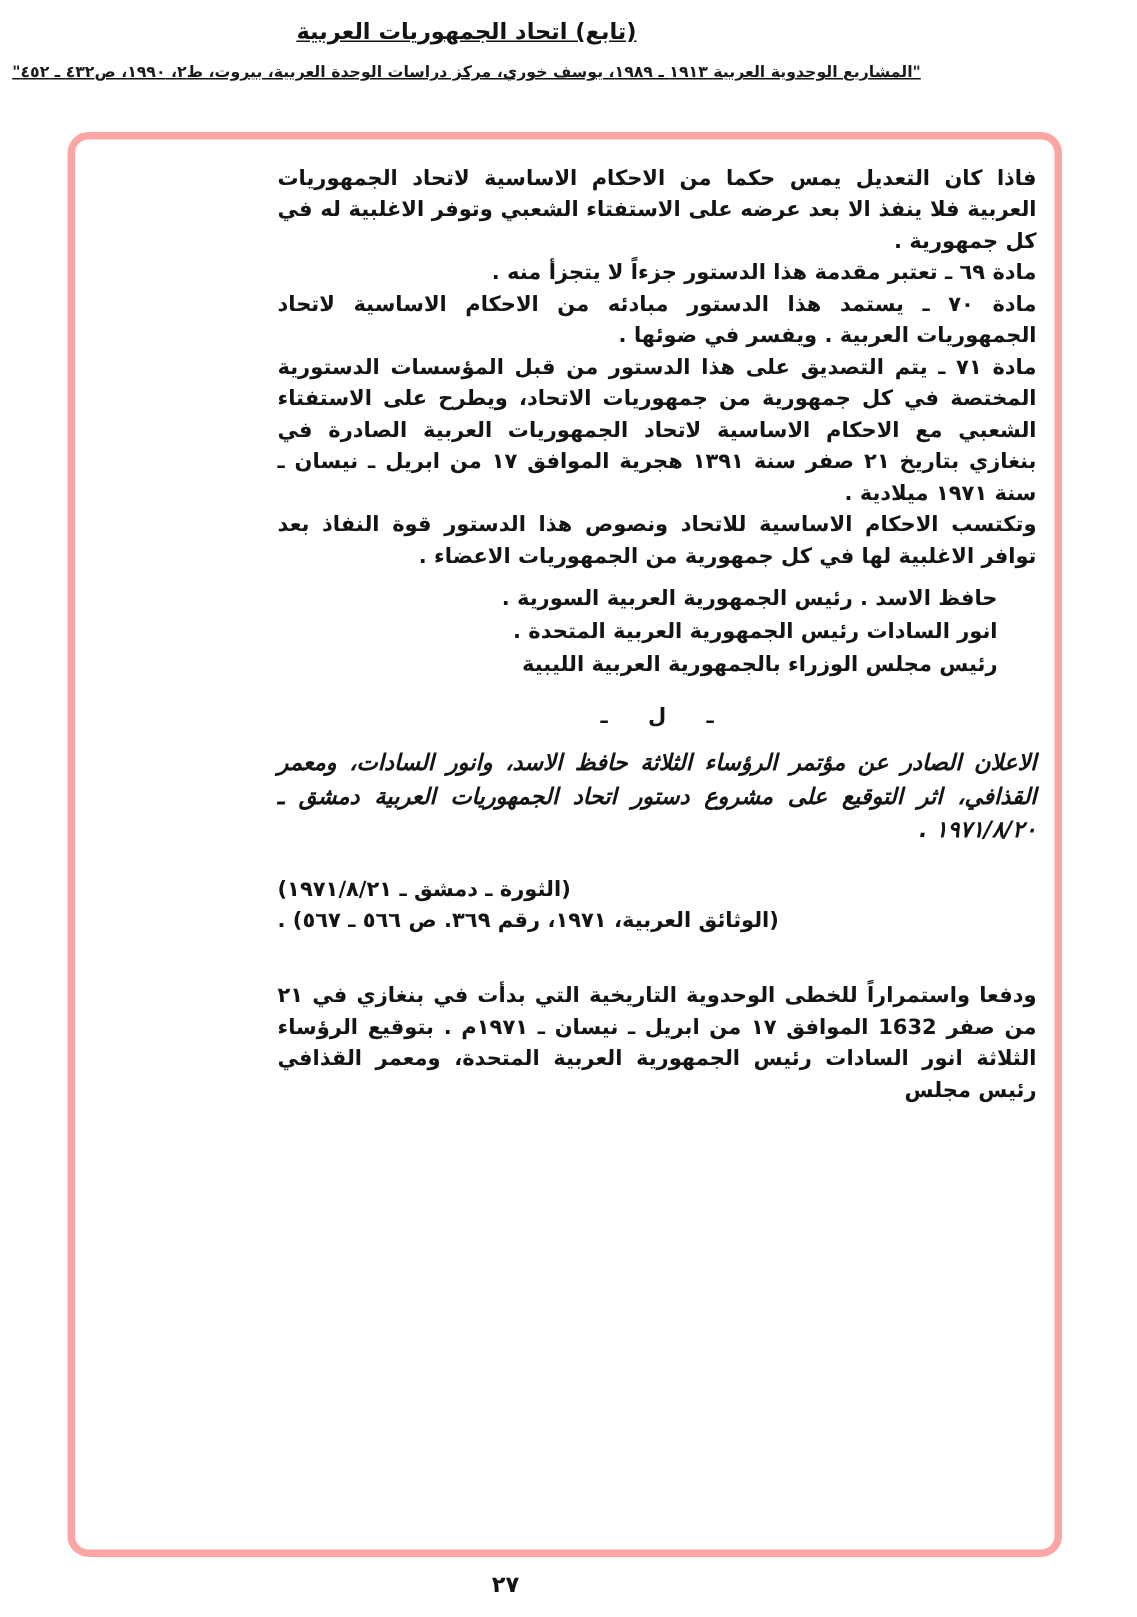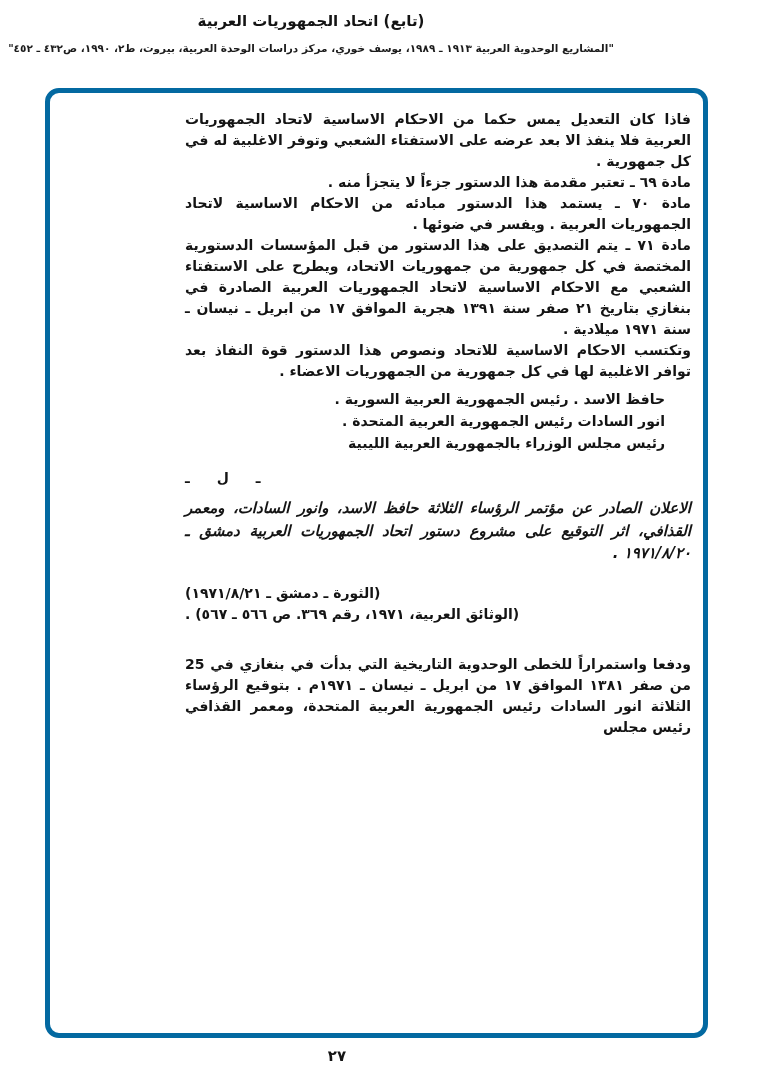--- a/index.html
+++ b/index.html
@@ -6,47 +6,47 @@
   body {
     width: 758px; height: 1078px;
     background: #ffffff;
     color: #141414;
     font-family: "DejaVu Sans", sans-serif;
     position: relative;
     overflow: hidden;
   }
   .page { position: relative; width: 758px; height: 1078px; }
 
-  .page-header { position: absolute; top: 12px; left: 0; width: 622px; text-align: center; direction: rtl; }
+  .page-header { position: absolute; top: 12px; left: 0; width: 622px; text-align: center; direction: rtl; text-decoration: underline; }
   .header-title { font-size: 15px; font-weight: bold; letter-spacing: 0.2px; }
   .header-citation { font-size: 10.5px; font-weight: bold; margin-top: 12px; color: #1b1b1b; }
 
   .frame {
     position: absolute; left: 45px; top: 88px;
     width: 663px; height: 950px;
-    border: 5px solid #0369a1;
+    border: 5px solid #fca5a5;
     border-radius: 14px;
     box-sizing: border-box;
     background: #ffffff;
   }
   .text-col {
     direction: rtl;
     box-sizing: border-box;
     width: 100%; height: 100%;
     padding: 16px 12px 0 135px;
     font-size: 14px;
     font-weight: bold;
     line-height: 21px;
     text-align: justify;
   }
   .text-col p { margin: 0; }
   p.body { text-align: justify; }
   p.sig { text-align: right; padding-left: 0; padding-right: 26px; line-height: 22px; }
   p.sig-first { margin-top: 6px; }
-  p.divider { text-align: left; word-spacing: 22px; margin: 14px 0 8px; }
+  p.divider { text-align: center; word-spacing: 22px; margin: 14px 0 8px; }
   p.heading { font-size: 15px; line-height: 22.5px; margin: 0 0 18px; font-style: italic; }
   p.ref { text-align: left; line-height: 21.5px; }
   p.ref-first { padding-right: 18px; }
   p.ref-last { margin-bottom: 28px; }
 
   .page-footer { position: absolute; top: 1046px; left: 0; width: 674px; text-align: center; }
   .page-number { font-size: 15px; font-weight: bold; }
 </style>
 </head>
 <body>
@@ -65,21 +65,21 @@
       <p class="body">مادة ٧٠ ـ يستمد هذا الدستور مبادئه من الاحكام الاساسية لاتحاد الجمهوريات العربية . ويفسر في ضوئها .</p>
       <p class="body">مادة ٧١ ـ يتم التصديق على هذا الدستور من قبل المؤسسات الدستورية المختصة في كل جمهورية من جمهوريات الاتحاد، ويطرح على الاستفتاء الشعبي مع الاحكام الاساسية لاتحاد الجمهوريات العربية الصادرة في بنغازي بتاريخ ٢١ صفر سنة ١٣٩١ هجرية الموافق ١٧ من ابريل ـ نيسان ـ سنة ١٩٧١ ميلادية .</p>
       <p class="body">وتكتسب الاحكام الاساسية للاتحاد ونصوص هذا الدستور قوة النفاذ بعد توافر الاغلبية لها في كل جمهورية من الجمهوريات الاعضاء .</p>
       <p class="sig sig-first">حافظ الاسد . رئيس الجمهورية العربية السورية .</p>
       <p class="sig">انور السادات رئيس الجمهورية العربية المتحدة .</p>
       <p class="sig">رئيس مجلس الوزراء بالجمهورية العربية الليبية</p>
       <p class="divider">ـ ل ـ</p>
       <p class="body heading">الاعلان الصادر عن مؤتمر الرؤساء الثلاثة حافظ الاسد، وانور السادات، ومعمر القذافي، اثر التوقيع على مشروع دستور اتحاد الجمهوريات العربية دمشق ـ ١٩٧١/٨/٢٠ .</p>
       <p class="ref ref-first">(الثورة ـ دمشق ـ ١٩٧١/٨/٢١)</p>
       <p class="ref ref-last">(الوثائق العربية، ١٩٧١، رقم ٣٦٩. ص ٥٦٦ ـ ٥٦٧) .</p>
-      <p class="body">ودفعا واستمراراً للخطى الوحدوية التاريخية التي بدأت في بنغازي في 25 من صفر ١٣٨١ الموافق ١٧ من ابريل ـ نيسان ـ ١٩٧١م . بتوقيع الرؤساء الثلاثة انور السادات رئيس الجمهورية العربية المتحدة، ومعمر القذافي رئيس مجلس</p>
+      <p class="body">ودفعا واستمراراً للخطى الوحدوية التاريخية التي بدأت في بنغازي في ٢١ من صفر 1632 الموافق ١٧ من ابريل ـ نيسان ـ ١٩٧١م . بتوقيع الرؤساء الثلاثة انور السادات رئيس الجمهورية العربية المتحدة، ومعمر القذافي رئيس مجلس</p>
     </div>
   </div>
 
   <footer class="page-footer">
     <span class="page-number">٢٧</span>
   </footer>
 
 </div>
 
 </body></html>

